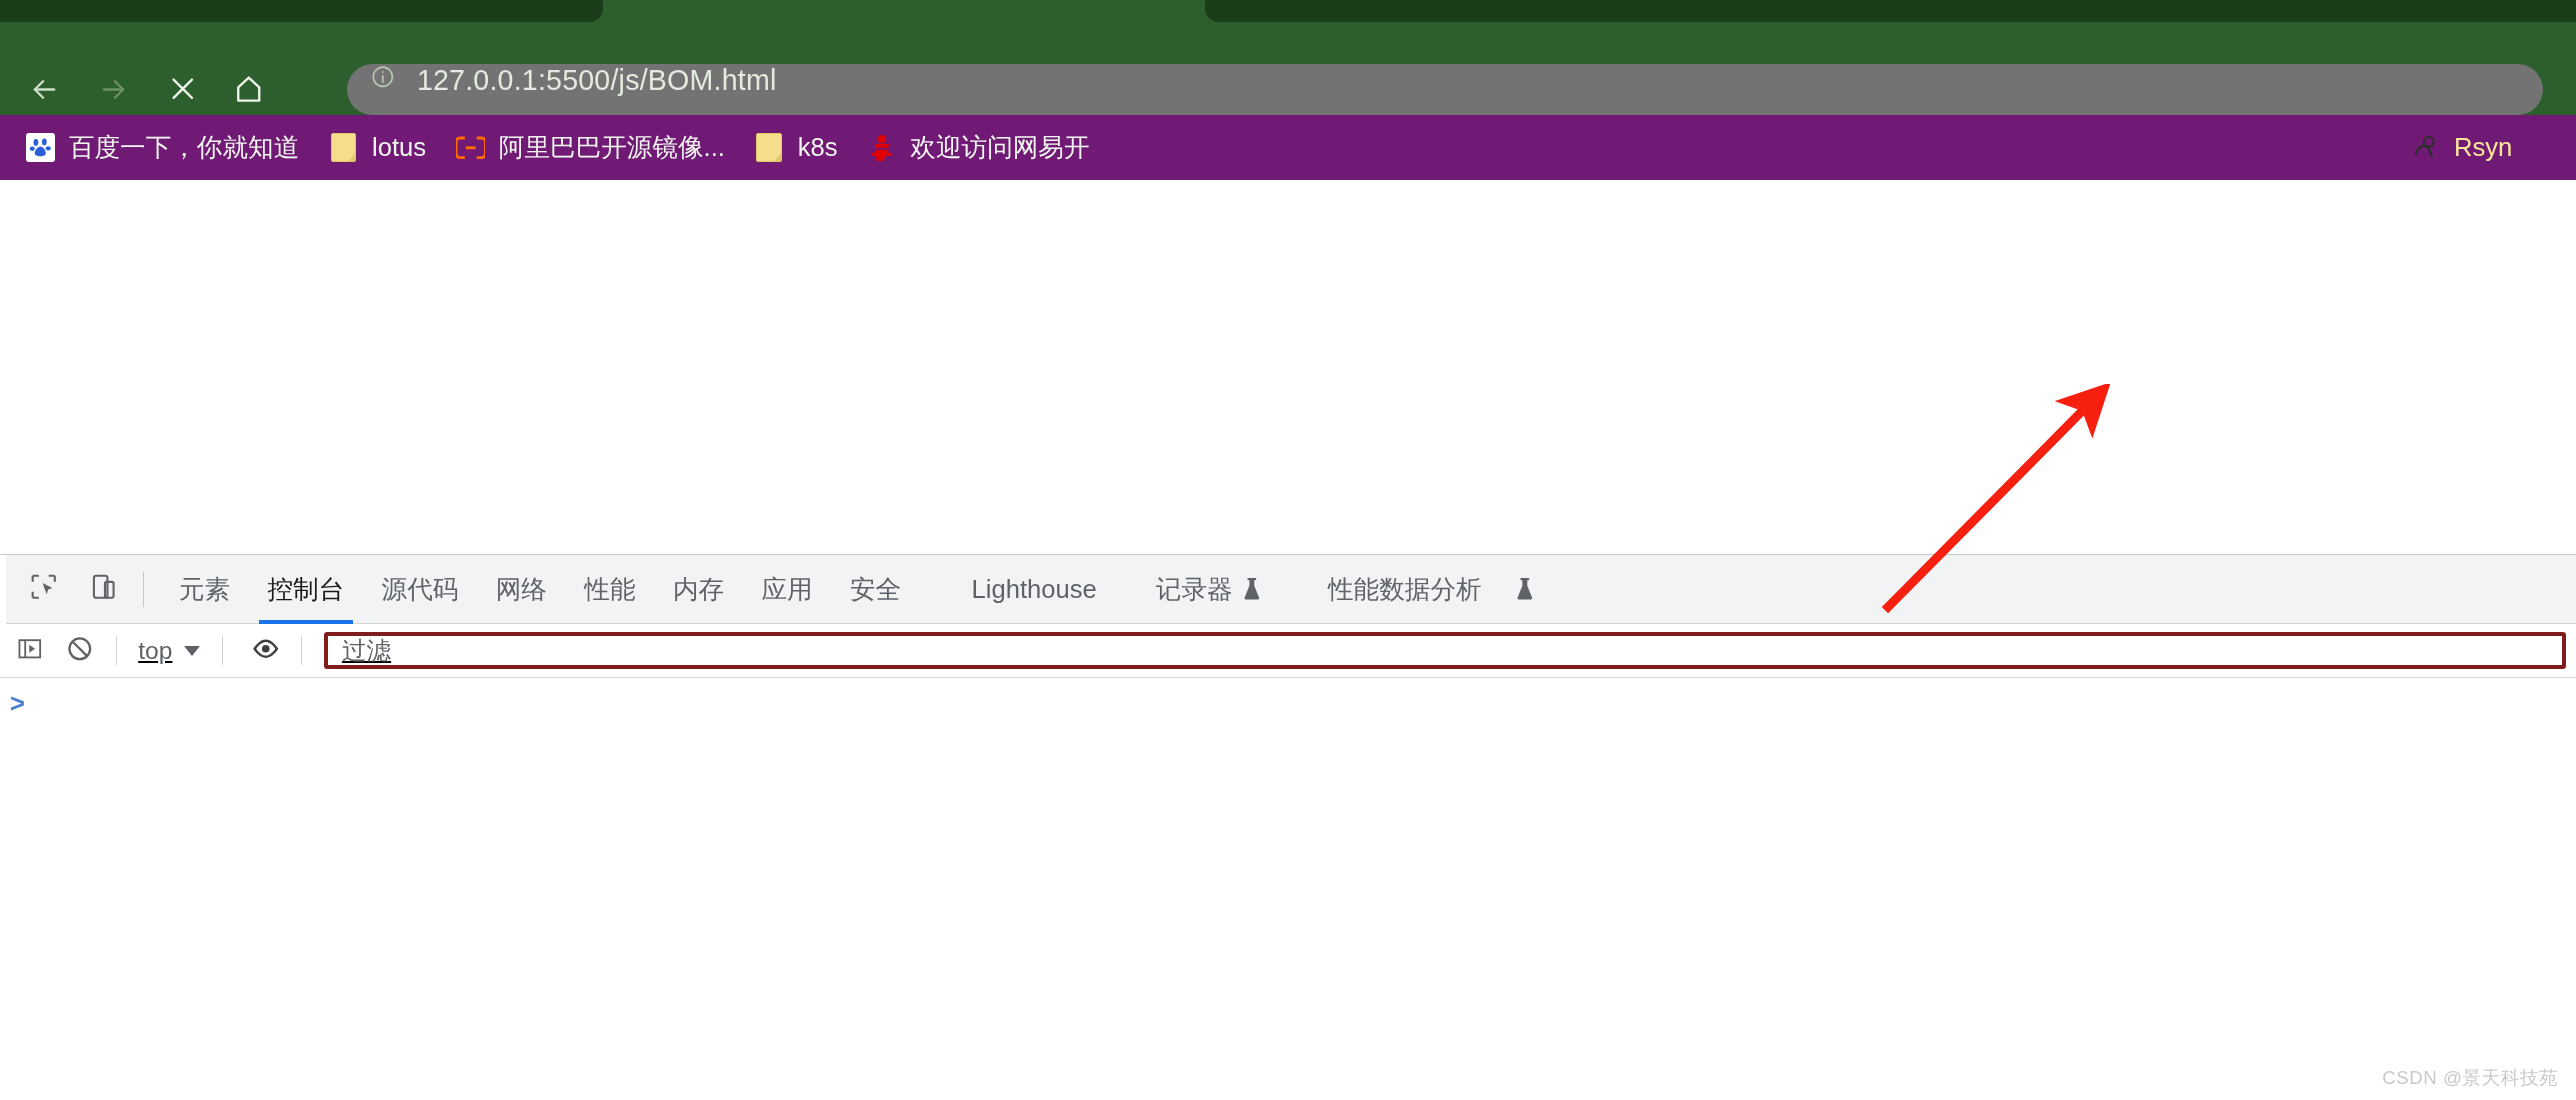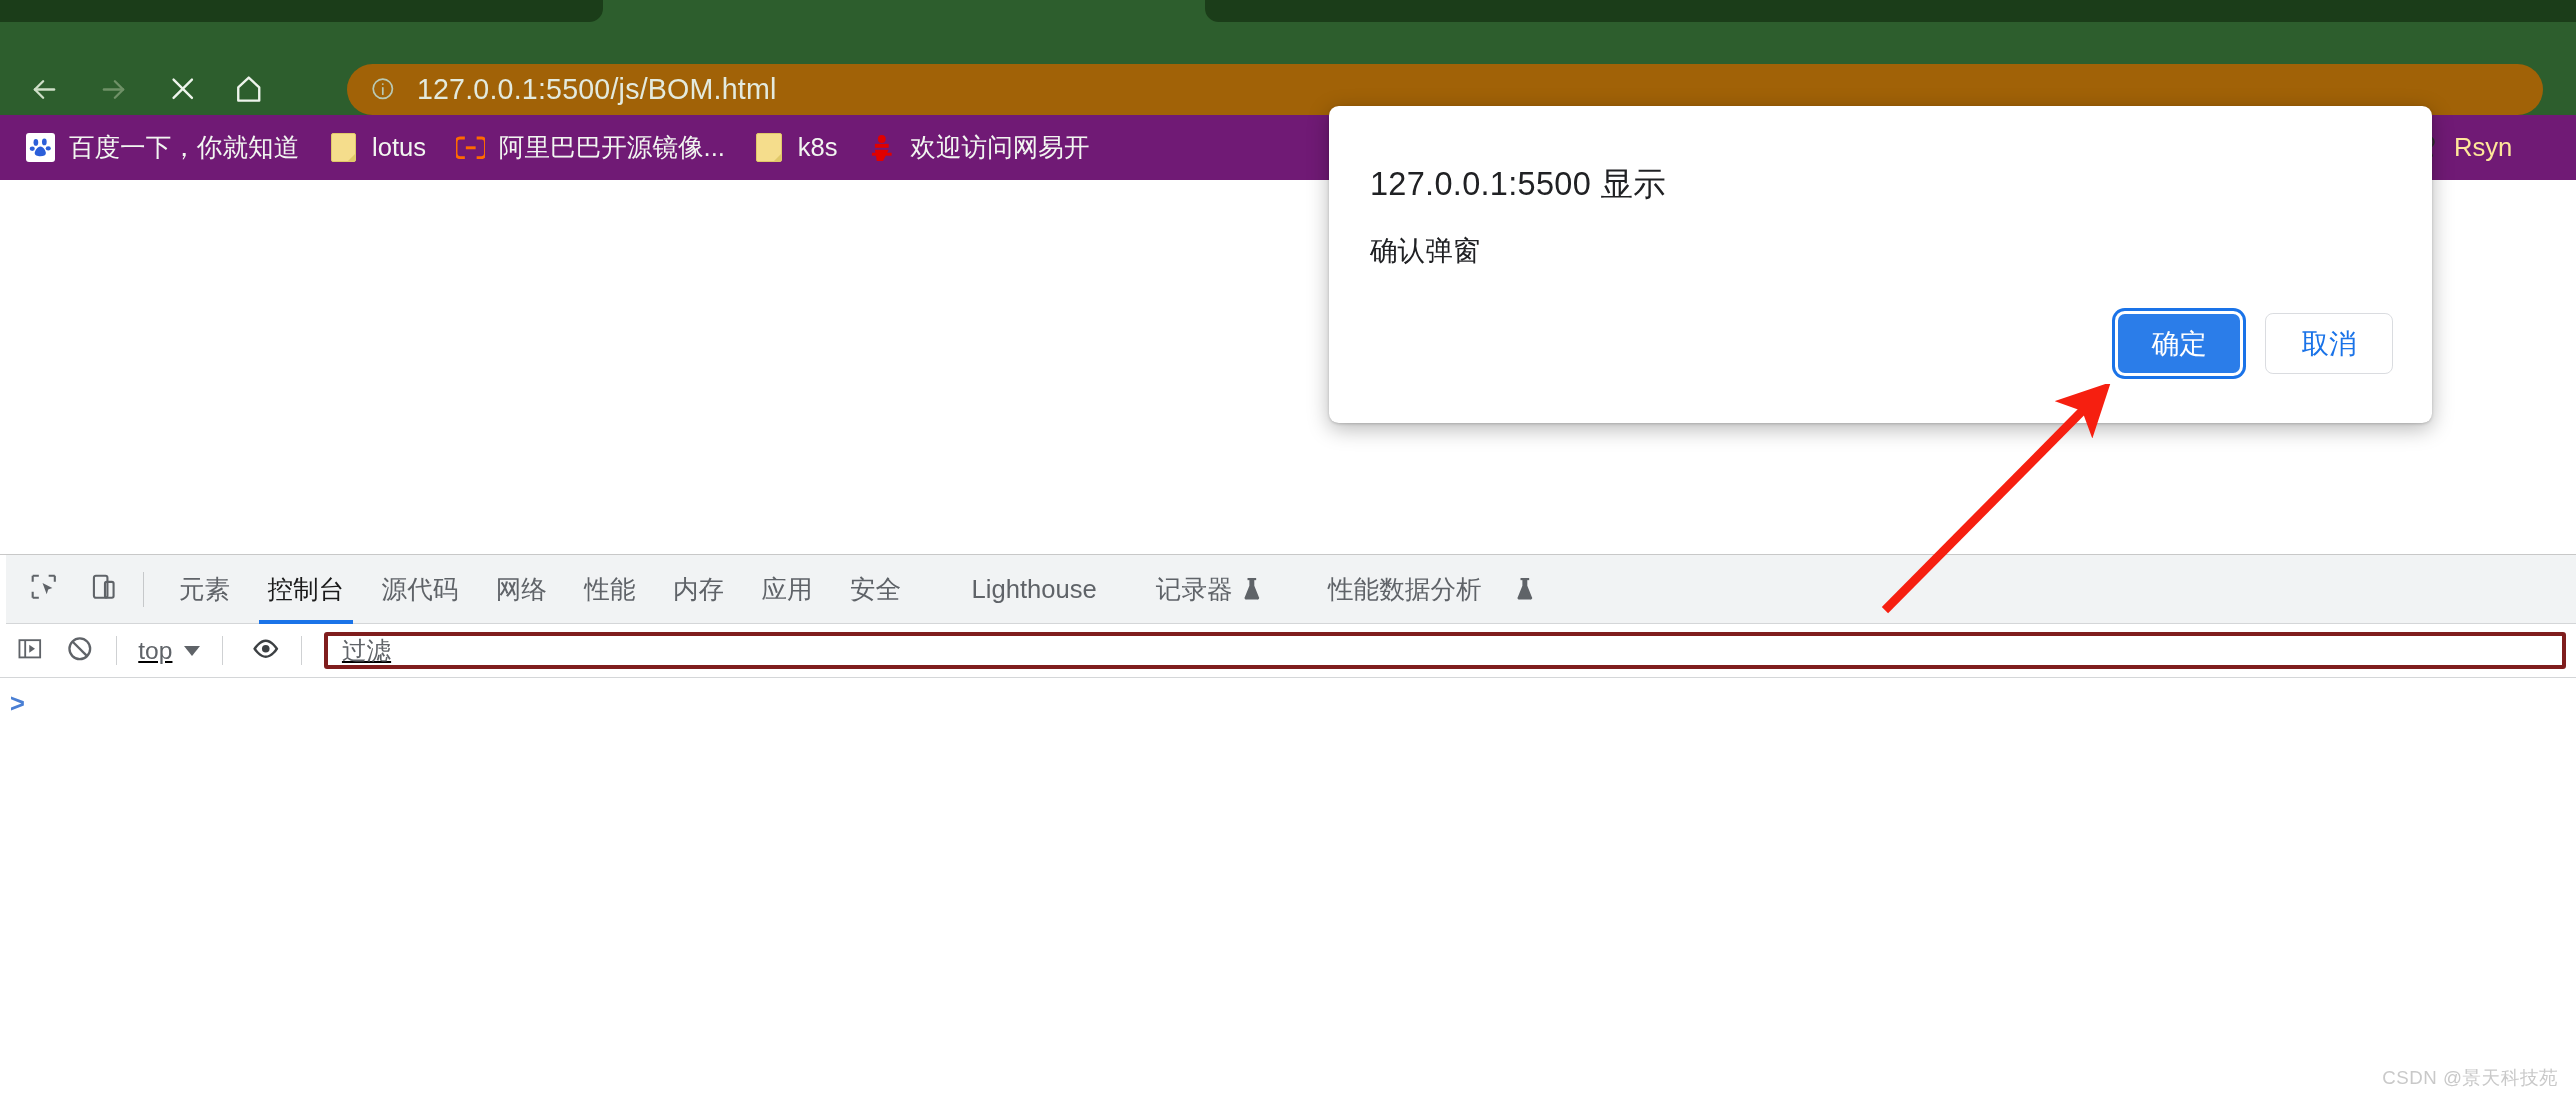--- a/index.html
+++ b/index.html
@@ -44,22 +44,22 @@
     border-radius:50%;
   }
   .nav-back  { left:21.7px; }
   .nav-fwd   { left:91px; }
   .nav-stop  { left:160px; }
   .nav-home  { left:226px; }
   .nav-btn svg { display:block; }
 
   .omnibox {
     position:absolute; left:347px; top:42px; width:2196px; height:51px;
-    background:#a16207; border-radius:25.6px;
-    display:flex; align-items:center;
+    background:#737373; border-radius:25.6px;
+    display:flex; align-items:flex-start;
   }
   .omnibox .info-icon { margin-left:22.6px; width:25.6px; height:25.6px; flex:0 0 auto; }
   .omnibox .url {
     margin-left:21.7px; font-size:28.6px; color:#e3eade; letter-spacing:0.2px;
     white-space:nowrap; font-family:"Liberation Sans","DejaVu Sans",sans-serif;
   }
 
   
   .bookmarks {
     position:absolute; left:0; top:115px; width:2576px; height:65px;
@@ -358,28 +358,20 @@
             <path d="M4 20 C7 12 12 11 16 13 L20 22" fill="none" stroke="#2e2e2e" stroke-width="2.6" stroke-linecap="round"></path>
           </svg>
         </span>
       </span>
       <span class="bm-label">Rsyn</span>
     </div>
   </div>
 
   <div class="viewport"></div>
 
-  <div class="dialog">
-    <div class="dialog-title">127.0.0.1:5500 显示</div>
-    <div class="dialog-msg">确认弹窗</div>
-    <div class="dialog-buttons">
-      <div class="btn btn-ok">确定</div>
-      <div class="btn btn-cancel">取消</div>
-    </div>
-  </div>
 
   <div class="annot-arrow">
     <svg width="276" height="236" viewBox="0 0 280 240">
       <defs>
         <marker id="ah" markerWidth="6" markerHeight="6" refX="3.2" refY="3" orient="auto" markerUnits="strokeWidth">
           <path d="M0,0 L6,3 L0,6 L1.4,3 Z" fill="#f61f10"></path>
         </marker>
       </defs>
       <line x1="24" y1="230" x2="236" y2="16" stroke="#f61f10" stroke-width="9" marker-end="url(#ah)"></line>
     </svg>

